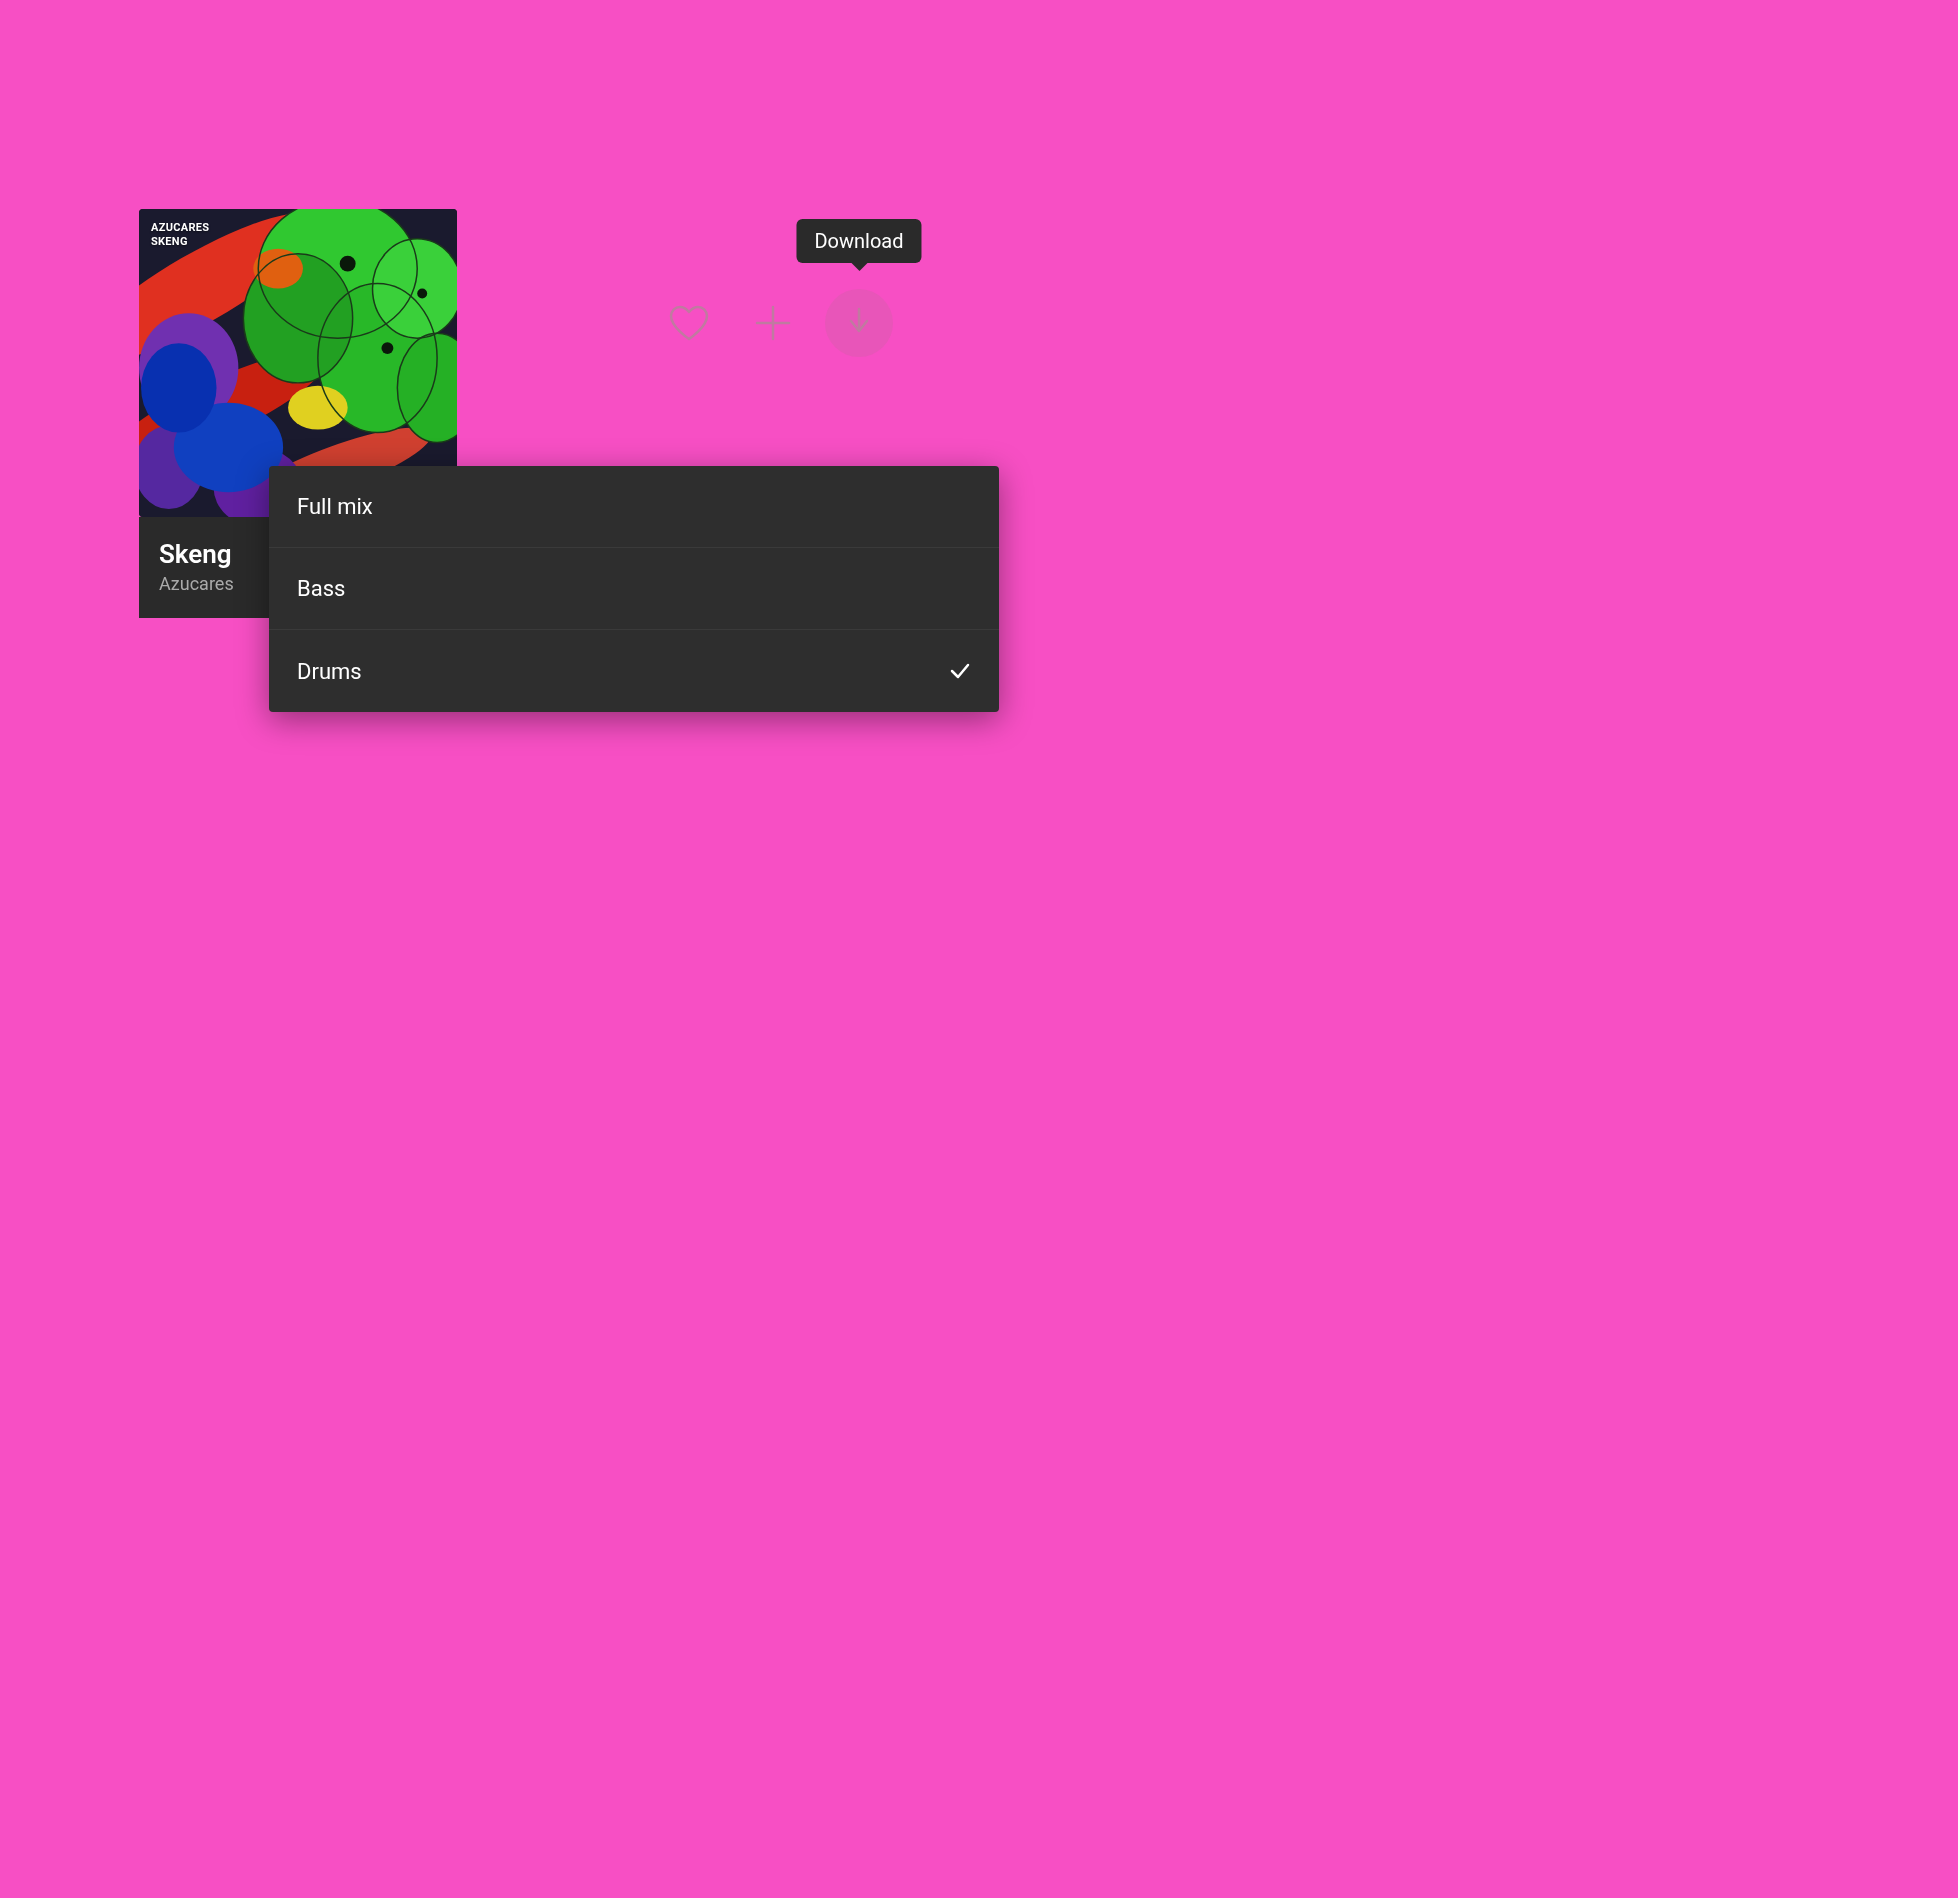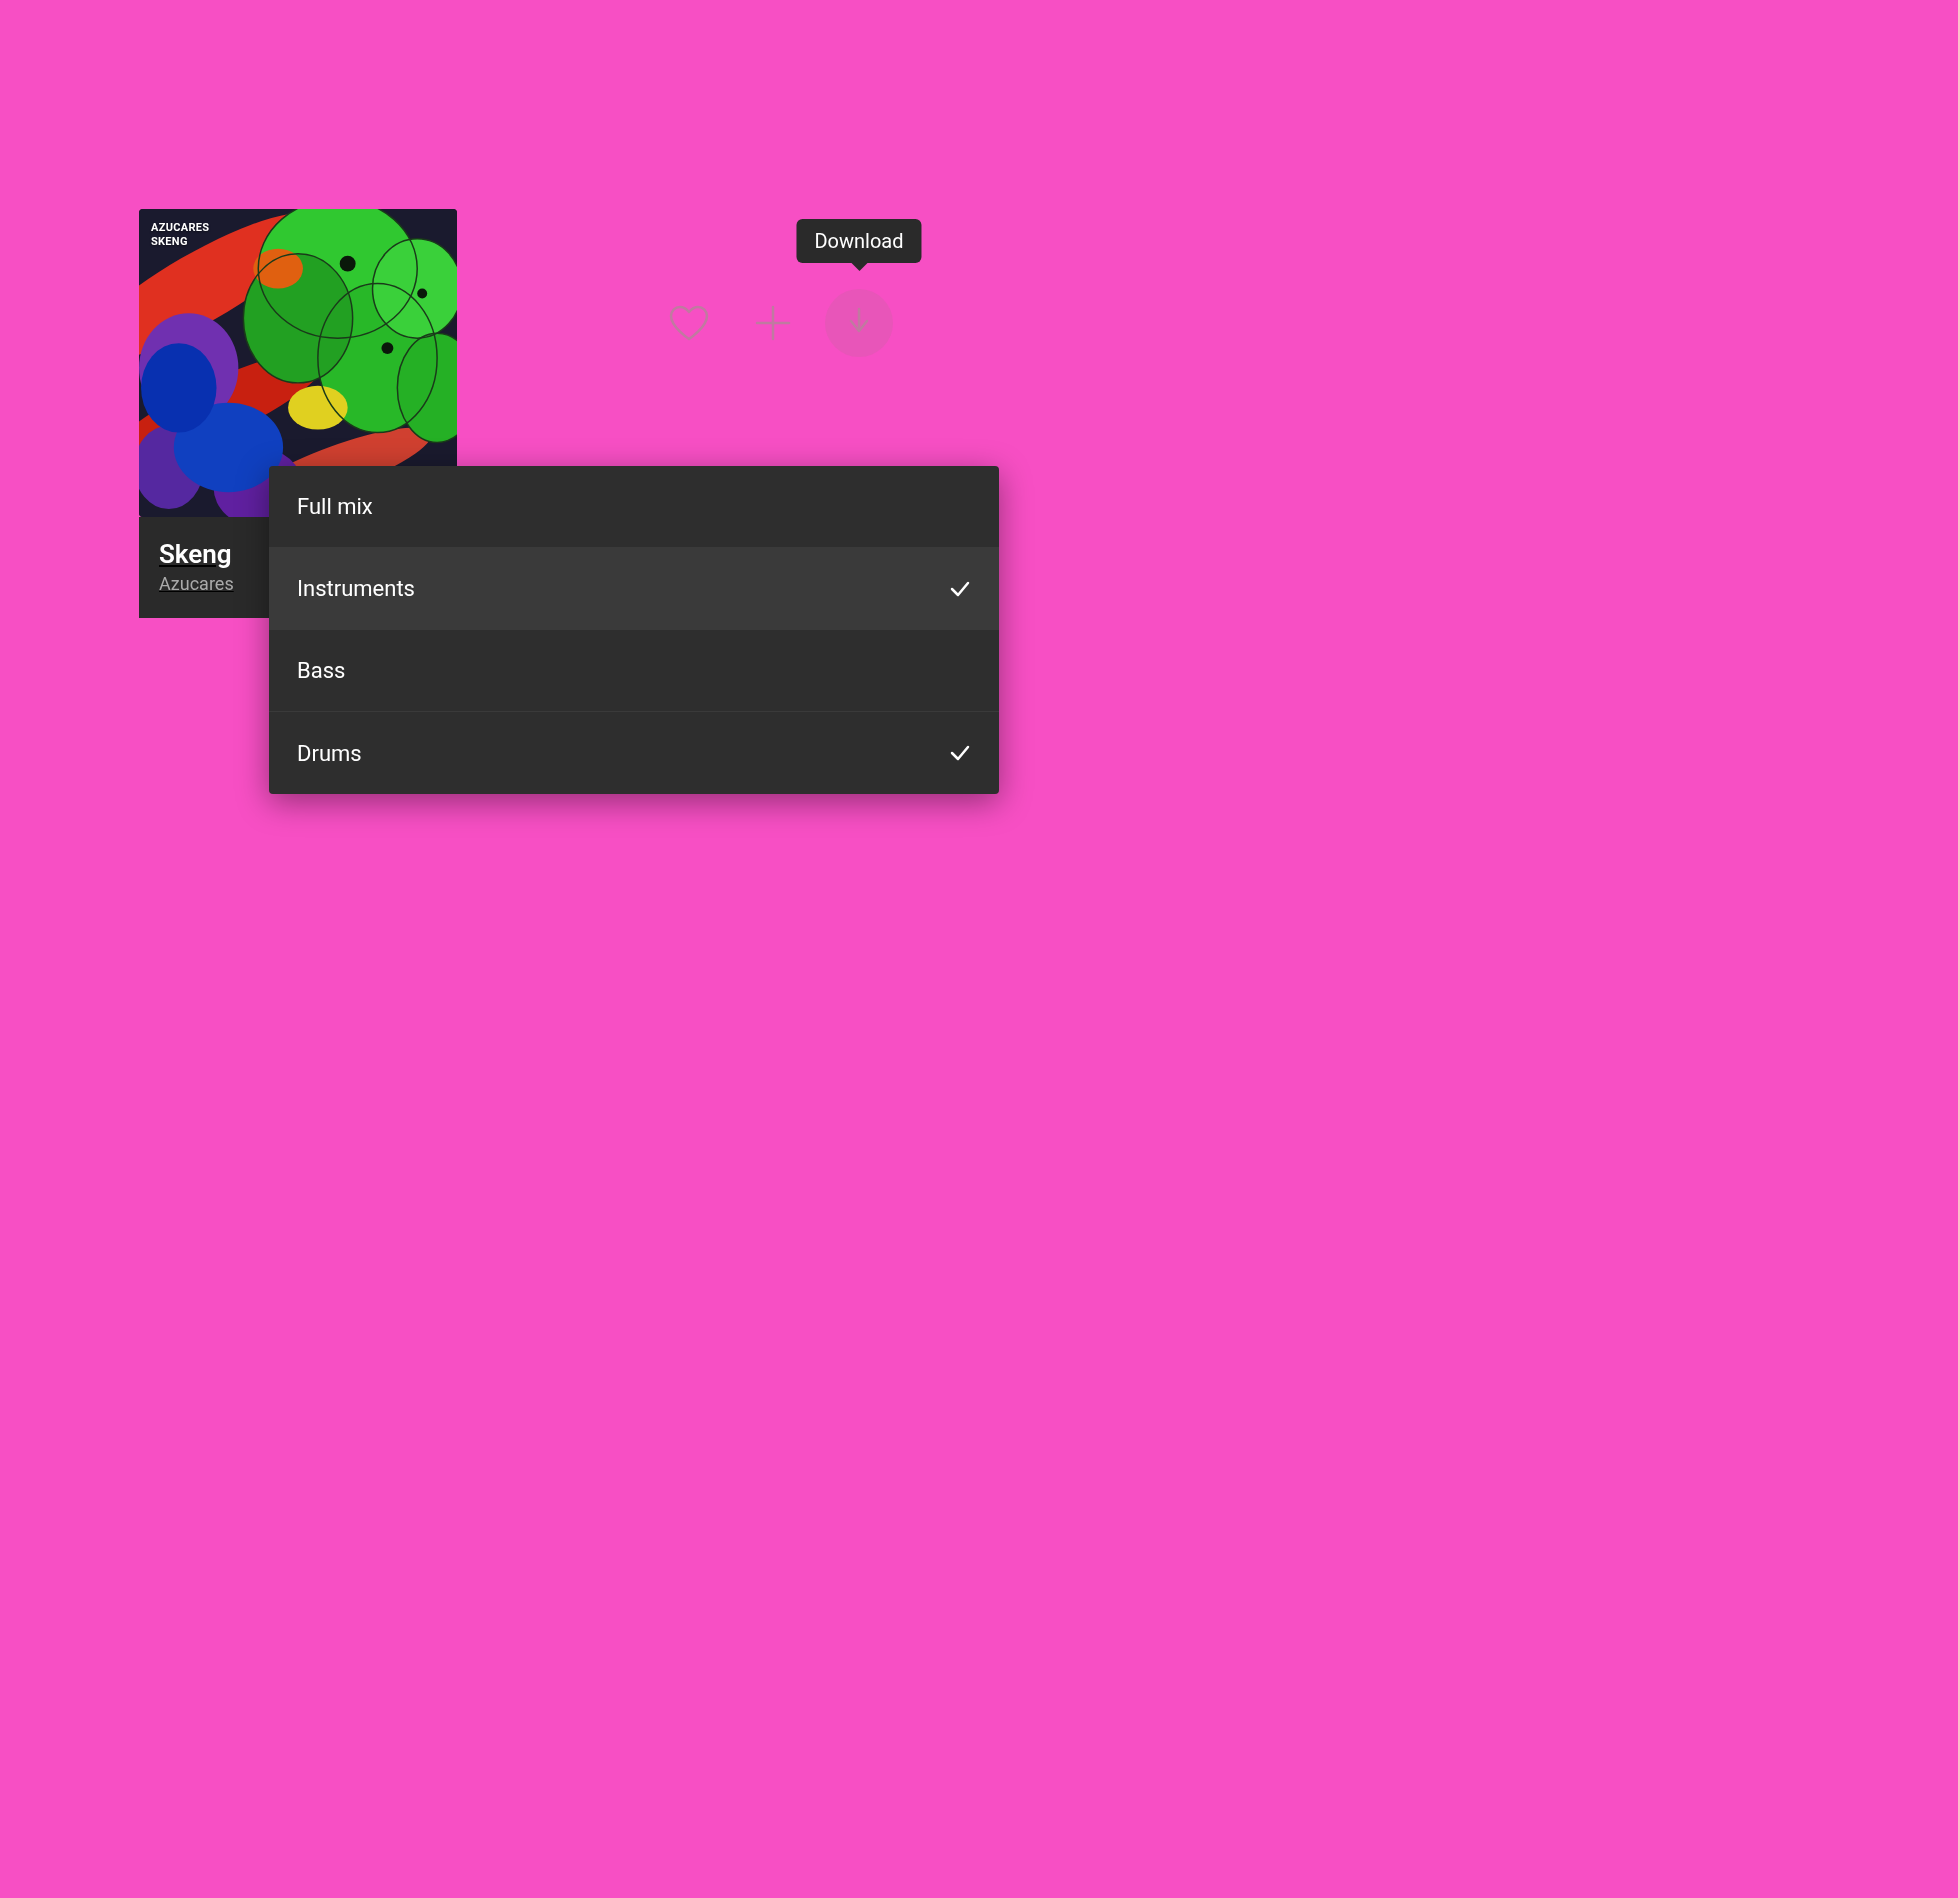--- a/index.html
+++ b/index.html
@@ -14,21 +14,20 @@
     }
 
     
     .card-area {
       position: absolute;
       top: 209px;
       left: 139px;
       display: flex;
       flex-direction: column;
       width: 458px;
-      text-decoration: underline;
     }
 
     .album-art {
       width: 318px;
       height: 308px;
       border-radius: 4px;
       overflow: hidden;
       position: relative;
       background: #222;
     }
@@ -255,26 +254,20 @@
         <polyline points="10,16 18,26 26,16"></polyline>
       </svg>
     </button>
   </div>
 </div>
 
 <div class="dropdown-menu">
   <div class="menu-item">
     <span>Full mix</span>
   </div>
-  <div class="menu-item highlighted">
-    <span>Instruments</span>
-    <svg class="checkmark" viewBox="0 0 22 22" fill="none" stroke="white" stroke-width="2.5" stroke-linecap="round" stroke-linejoin="round">
-      <polyline points="3,11 9,17 19,5"></polyline>
-    </svg>
-  </div>
   <div class="menu-item">
     <span>Bass</span>
   </div>
   <div class="menu-item">
     <span>Drums</span>
     <svg class="checkmark" viewBox="0 0 22 22" fill="none" stroke="white" stroke-width="2.5" stroke-linecap="round" stroke-linejoin="round">
       <polyline points="3,11 9,17 19,5"></polyline>
     </svg>
   </div>
 </div>

